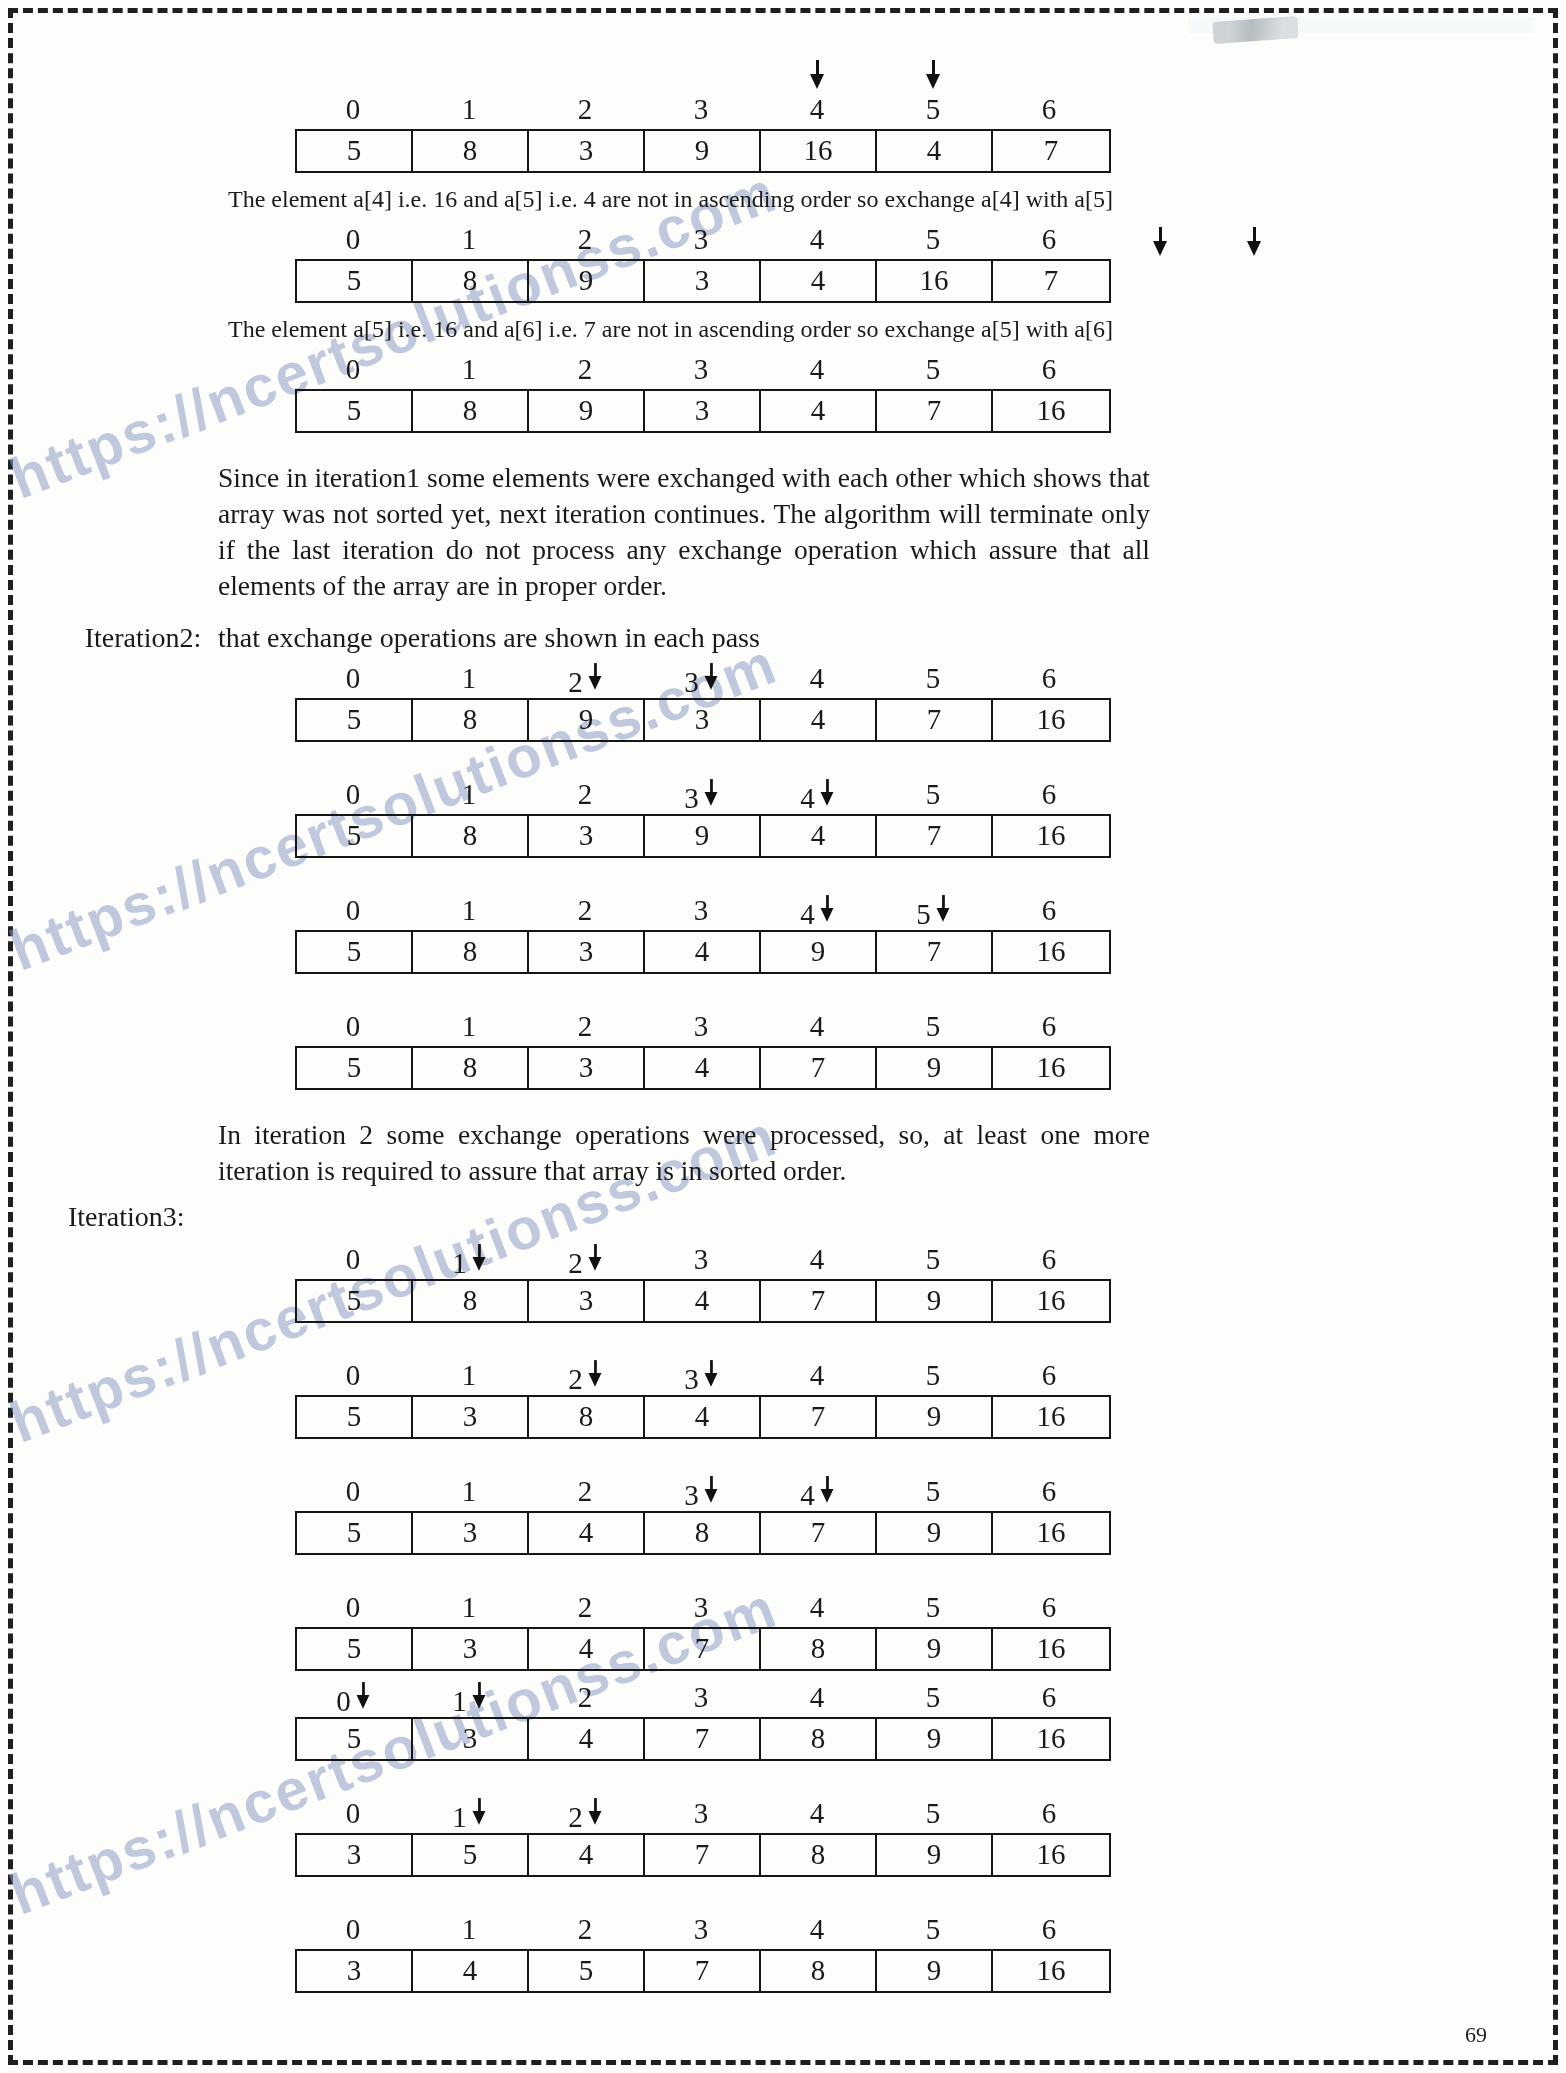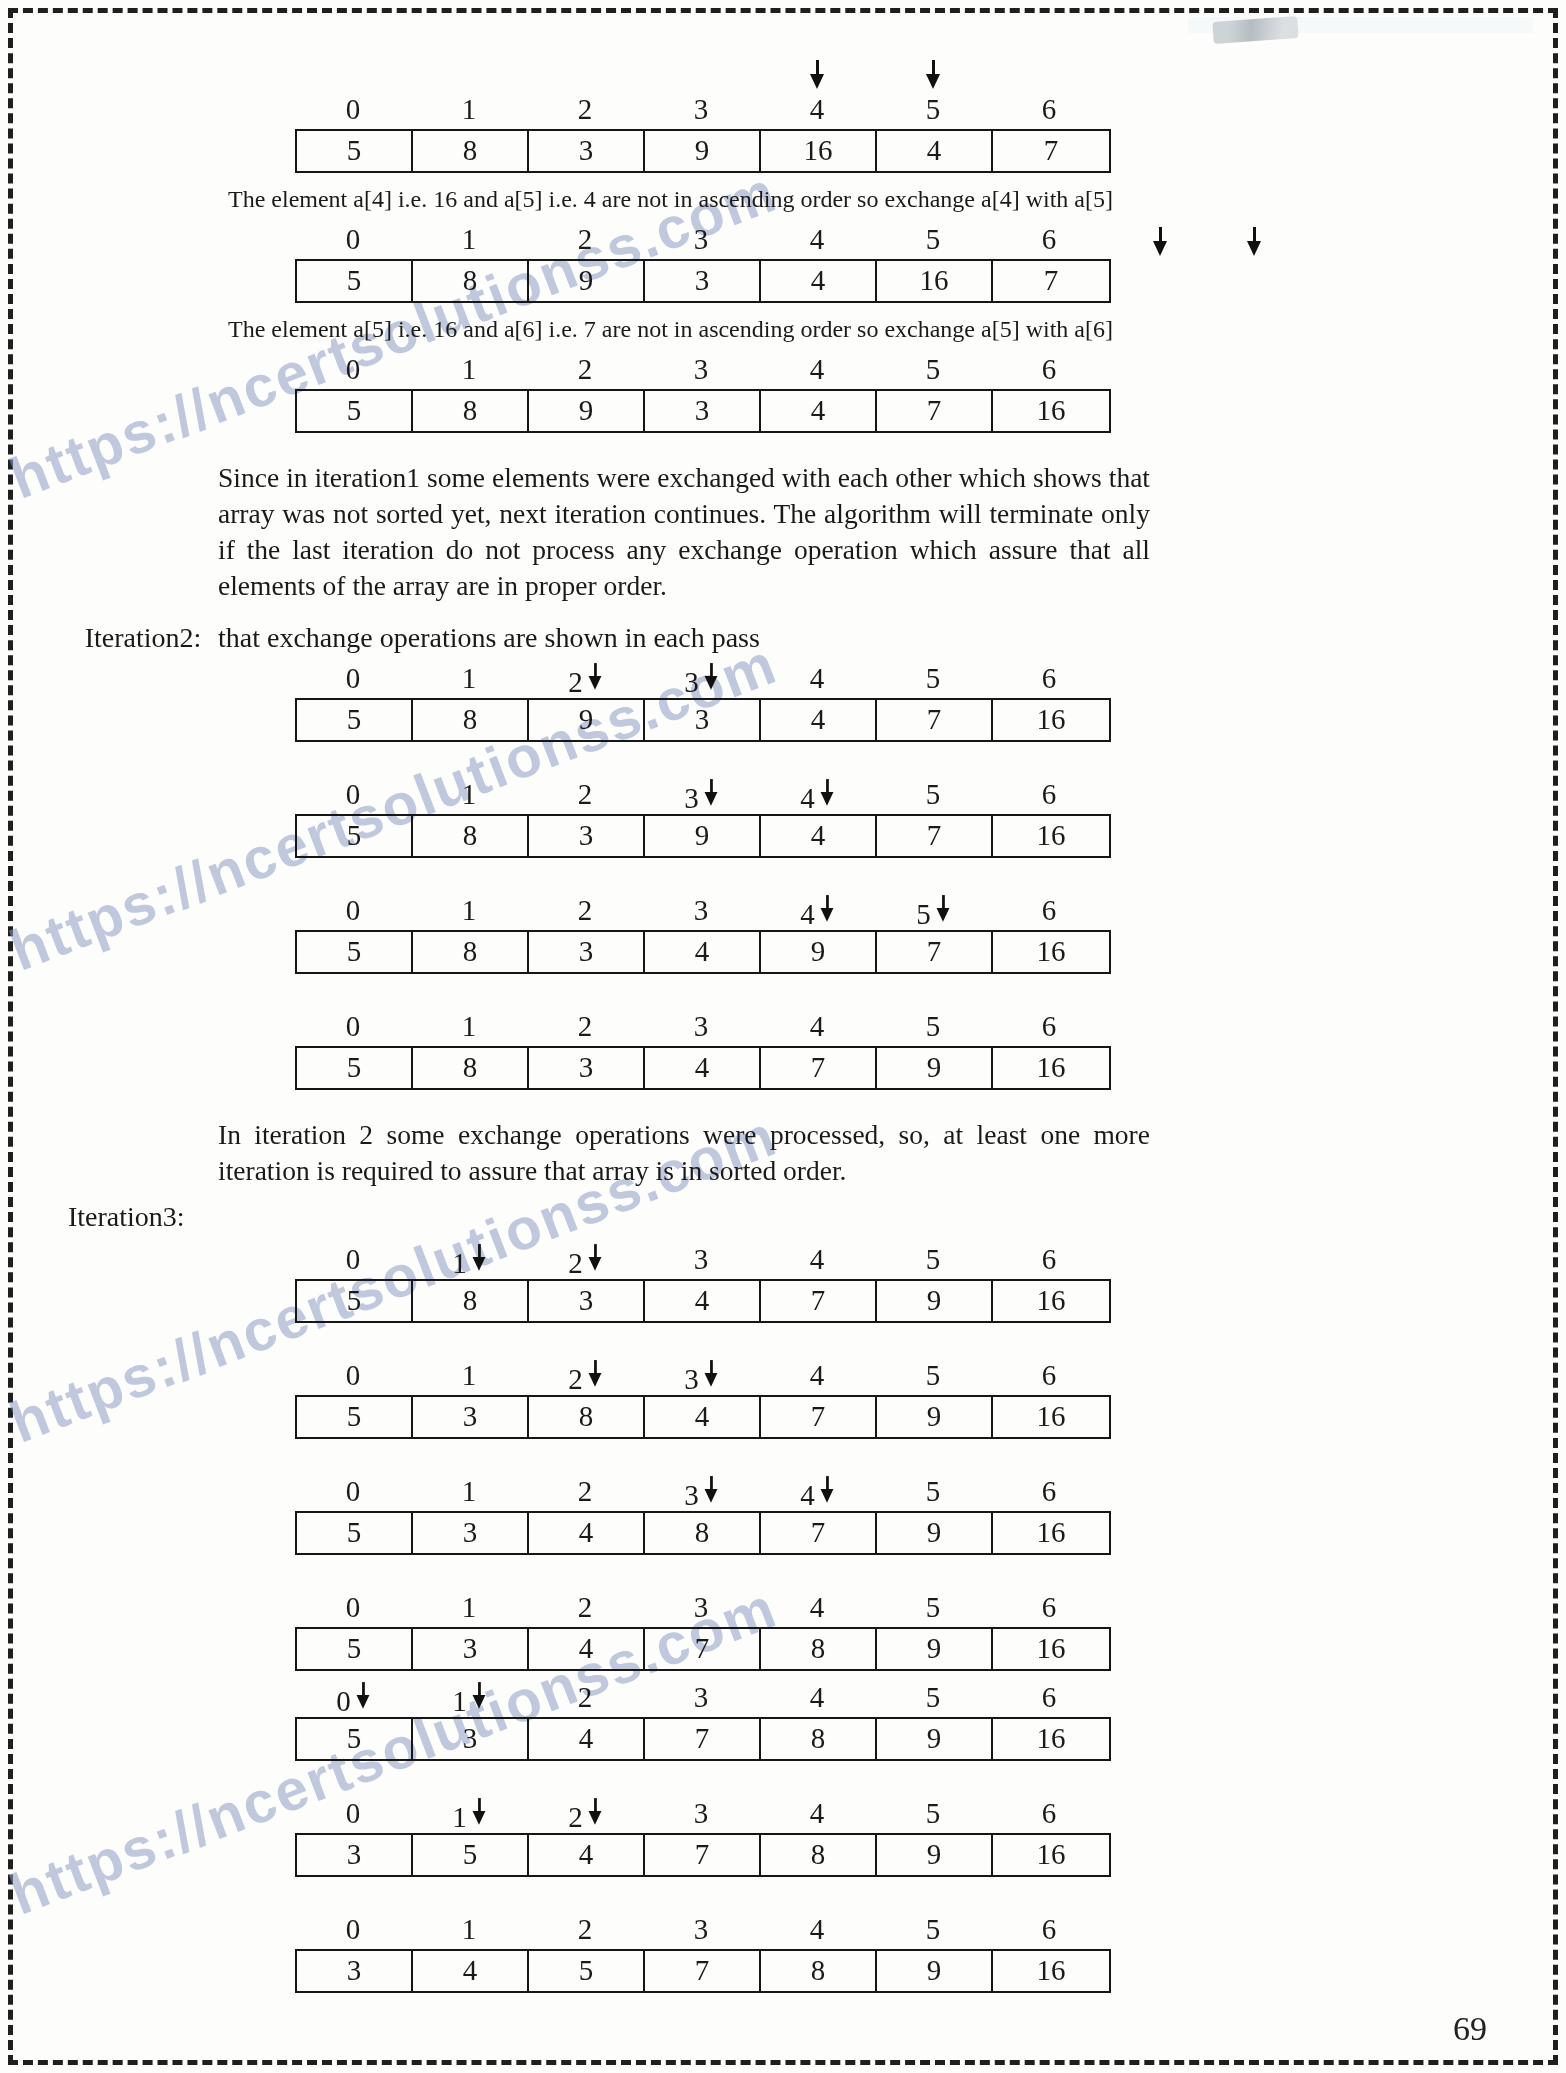--- a/index.html
+++ b/index.html
@@ -57,21 +57,21 @@
   
   .ex-line{font-size:24px;margin:13px 30px 0 215px;z-index:2;position:relative;}
   .para{
     font-size:27.5px;line-height:36px;margin:27px 38px 0 205px;width:932px;
     text-align:justify;z-index:2;position:relative;
   }
   .iter-row{display:flex;margin:18px 0 0 55px;font-size:28px;z-index:2;position:relative;text-align:center;}
   .iter-label{width:150px;}
   .iter-only{margin:12px 0 0 55px;font-size:28px;z-index:2;position:relative;}
   .page-num{
-    position:absolute;right:66px;bottom:12px;font-size:34px;color:#222;z-index:3;
+    position:absolute;right:66px;bottom:12px;font-size:22px;color:#222;z-index:3;
   }
 </style>
 </head>
 <body>
 
 <div class="page">
 
   <div class="border-fade"></div>
   <div class="smudge"></div>
 

